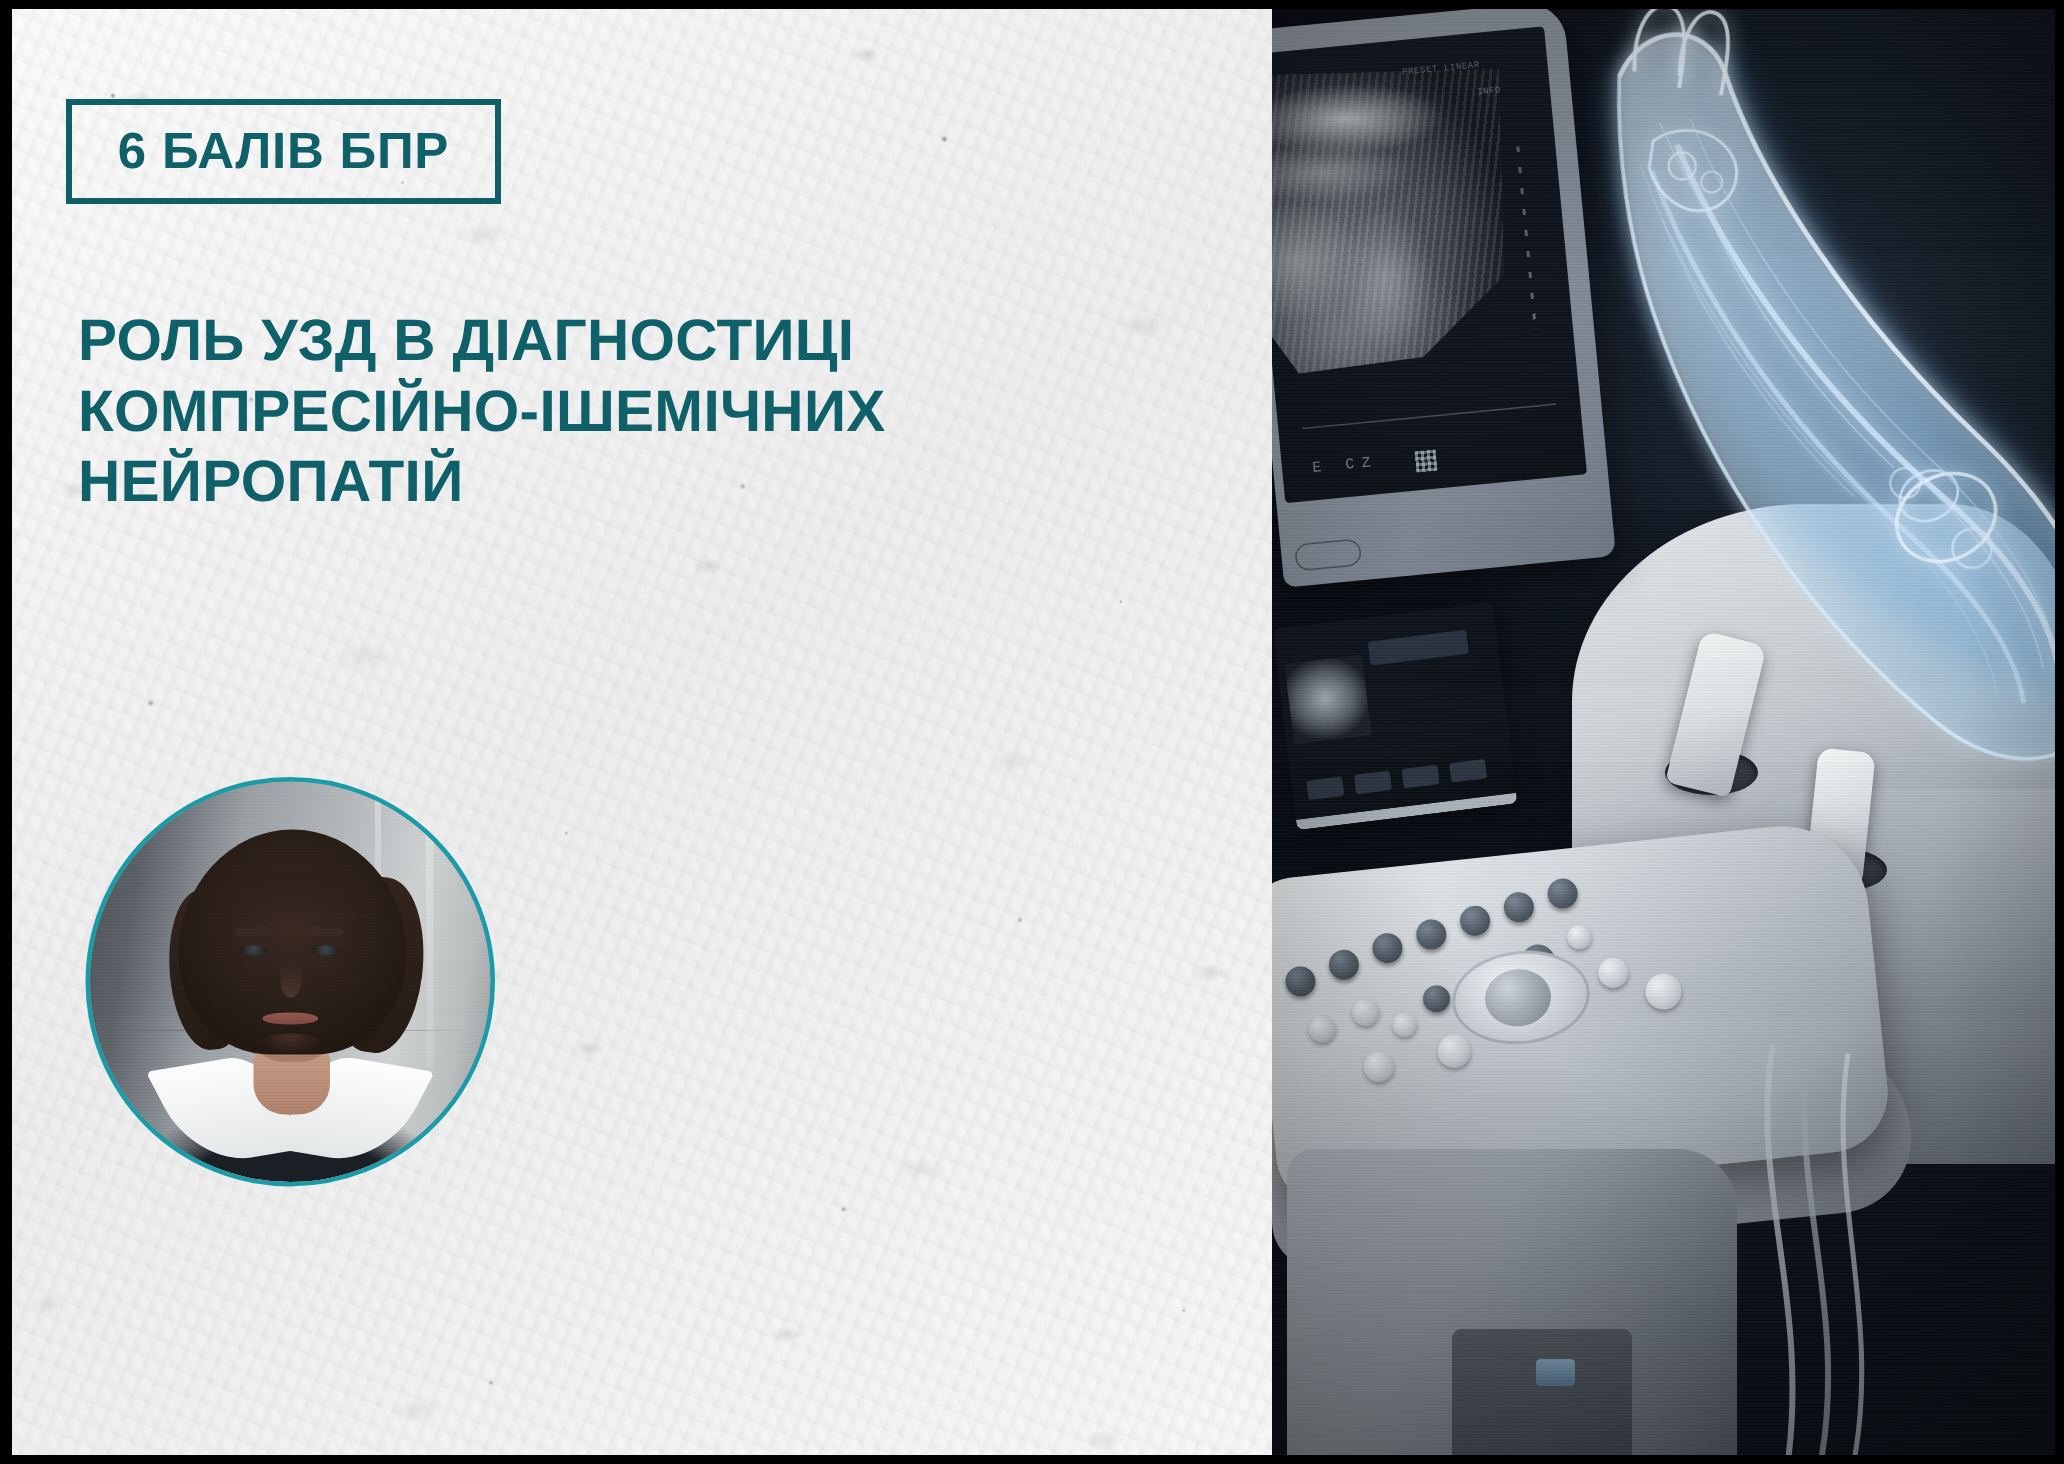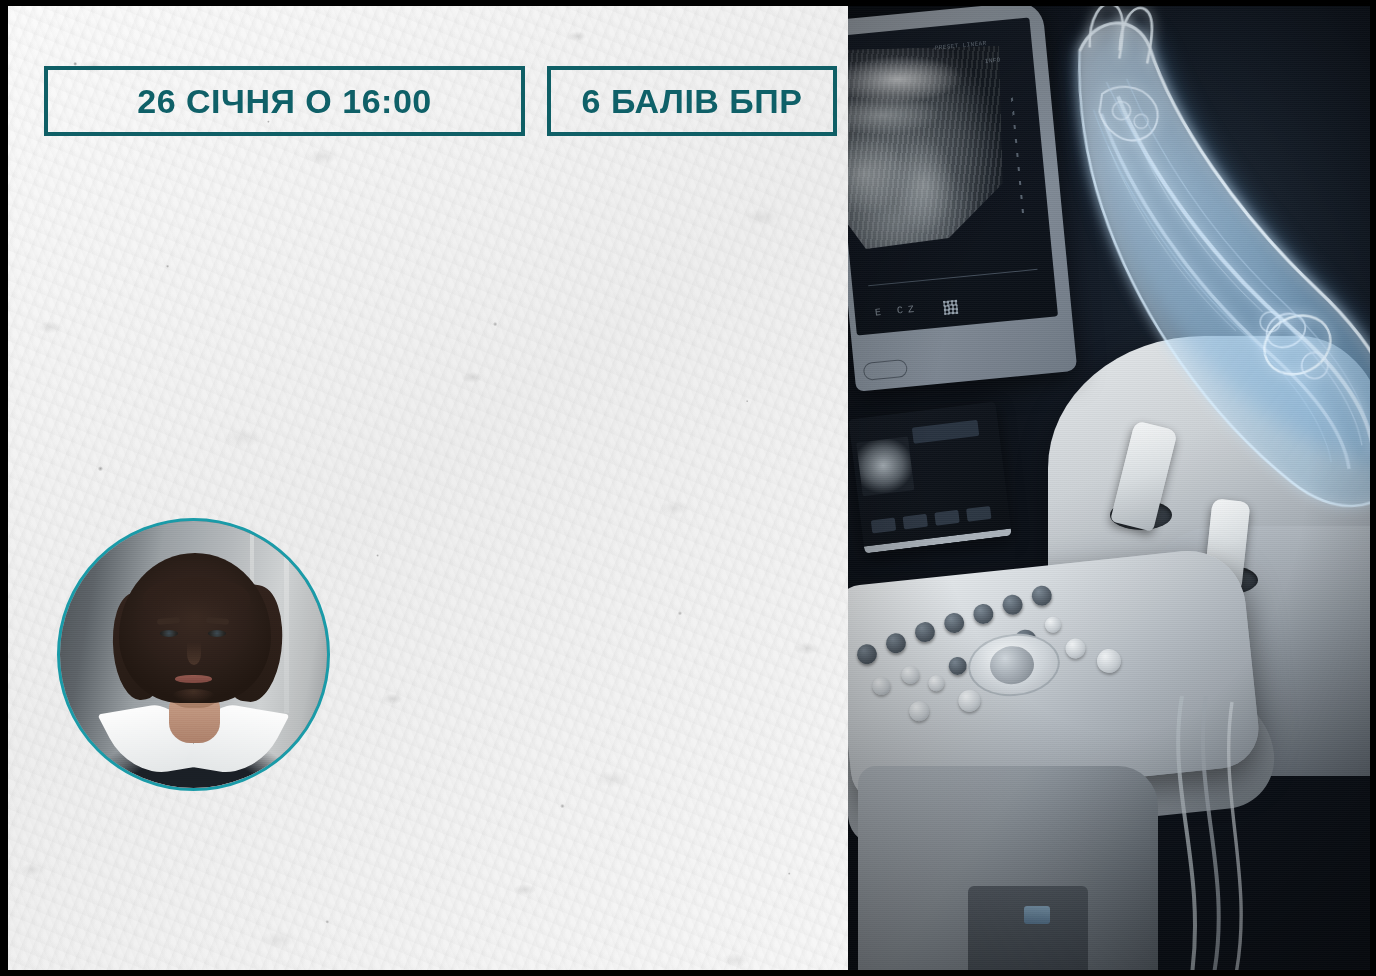--- a/index.html
+++ b/index.html
@@ -566,28 +566,30 @@
 <body>
 
 <div id="poster">
 
   <div class="paper-panel">
     <div class="paper-tex"></div>
     <div class="paper-specks"></div>
   </div>
 
   <div class="badge-row">
-    <div class="badge badge-date">
-      <span class="badge-text">26 СІЧНЯ О 16:00</span>
-    </div>
     <div class="badge badge-score">
       <span class="badge-text">6 БАЛІВ БПР</span>
     </div>
   </div>
 
+  <h1 class="poster-title">
+    <span class="tl">РОЛЬ УЗД В ДІАГНОСТИЦІ</span>
+    <span class="tl">КОМПРЕСІЙНО-ІШЕМІЧНИХ</span>
+    <span class="tl">НЕЙРОПАТІЙ</span>
+  </h1>
 
   <div class="portrait">
     <div class="portrait-photo">
       <div class="pf-wall-edge"></div>
       <div class="pf-wall-edge2"></div>
       <div class="pf-vest"></div>
       <div class="pf-collar-l"></div>
       <div class="pf-collar-r"></div>
       <div class="pf-neck"></div>
       <div class="pf-hair-l"></div>

